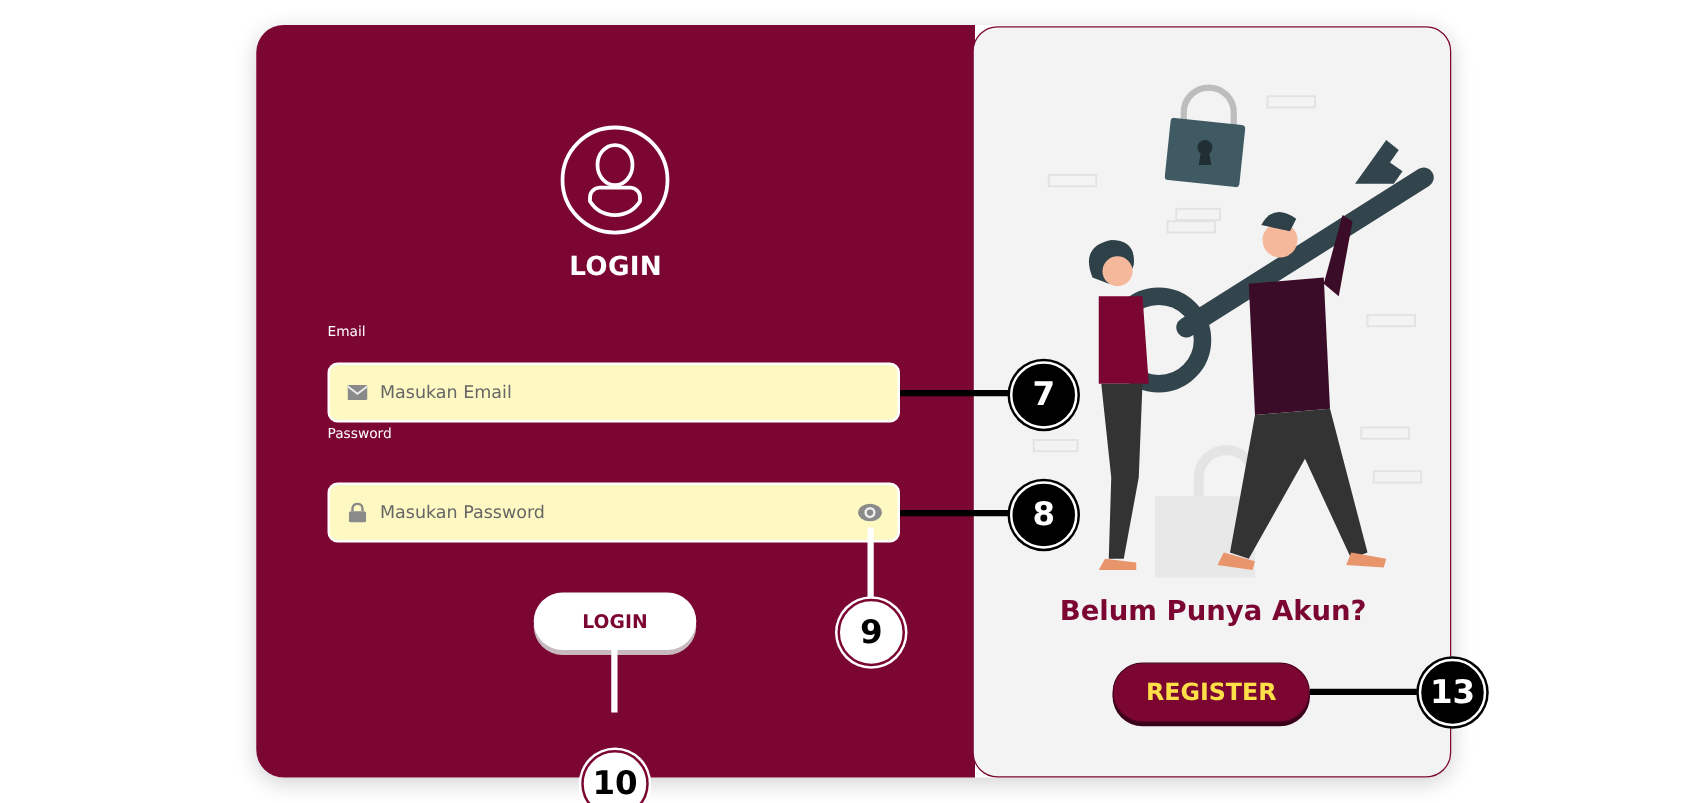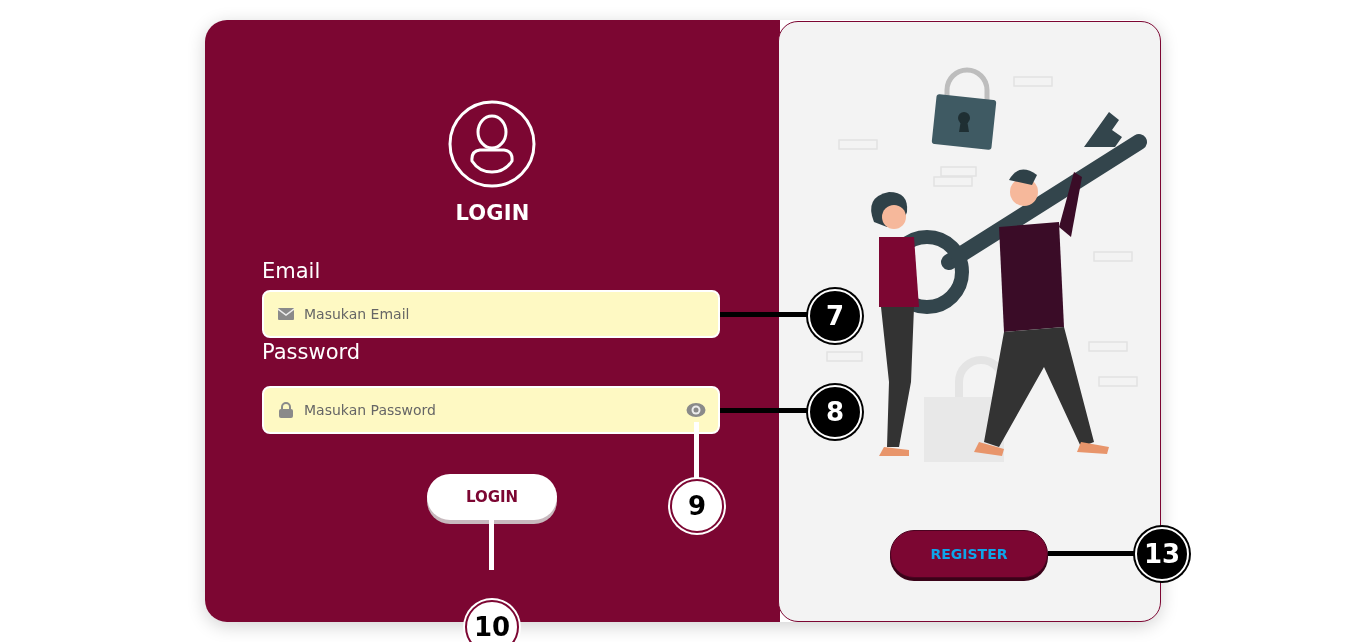--- a/index.html
+++ b/index.html
@@ -7,37 +7,37 @@
     font-family: "DejaVu Sans", "Liberation Sans", sans-serif; }
   .card { position: absolute; left: 205px; top: 20px; width: 956px; height: 602px;
     border-radius: 22px; box-shadow: 0 4px 18px rgba(0,0,0,0.18); }
   .left { position: absolute; left: 0; top: 0; width: 575px; height: 602px;
     background: #7c0632; border-radius: 22px 0 0 22px; padding-left: 28px; }
   .right { position: absolute; left: 573px; top: 1px; width: 383px; height: 601px;
     background: #f3f3f3; border: 1.5px solid #7c0632; border-radius: 20px; }
   .avatar { position: absolute; left: 242px; top: 79px; width: 90px; height: 90px; }
   .login-title { position: absolute; left: 0; width: 575px; top: 181px; text-align: center;
     color: #fff; font-weight: bold; font-size: 21px; letter-spacing: 0.2px; }
-  .label { position: absolute; left: 57px; color: #fff; font-size: 21px; }
+  .label { position: absolute; left: 57px; color: #fff; font-size: 11px; }
   .input { position: absolute; left: 57px; width: 458px; height: 48px; background: #fef9c3;
     border: 2px solid #fff; border-radius: 8px; display: flex; align-items: center; }
   .input input { border: none; background: transparent; outline: none; font-size: 14px;
     color: #555; width: 360px; margin-left: 10px; font-family: "DejaVu Sans", sans-serif; }
   .input input::placeholder { color: #666; }
   .input .ico { margin-left: 14px; width: 16px; height: 16px; display:flex; align-items:center; justify-content:center; }
   .input .eye { position: absolute; right: 12px; top: 14px; width: 20px; height: 16px; }
   .btn-login { position: absolute; left: 222px; top: 454px; width: 130px; height: 46px;
     border-radius: 23px; background: #fff; box-shadow: 0 4px 0 #c8b9be;
     color: #7c0632; font-weight: bold; font-size: 15px; border: none; cursor: pointer;
     font-family: "DejaVu Sans", sans-serif; }
   .belum { position: absolute; left: 0; width: 383px; top: 455px; text-align: center;
     color: #7c0632; font-weight: bold; font-size: 22px; }
   .btn-register { position: absolute; left: 111px; top: 508px; width: 158px; height: 48px;
     border-radius: 24px; background: #7c0632; border: 1.5px solid #4a0320;
-    box-shadow: 0 3px 0 #3a0218; color: #0ea5e9; font-weight: bold; font-size: 14px;
+    box-shadow: 0 3px 0 #3a0218; color: #fde047; font-weight: bold; font-size: 19px;
     font-family: "DejaVu Sans", sans-serif; cursor: pointer; }
   .illus { position: absolute; left: 40px; top: 30px; width: 340px; height: 420px; }
   
   .ann-line { position: absolute; background: #000; }
   .ann-line.white { background: #fff; }
   .marker { position: absolute; width: 54px; height: 54px; border-radius: 50%;
     display: flex; align-items: center; justify-content: center; font-weight: bold;
     font-size: 26px; font-family: "DejaVu Sans", sans-serif; }
   .marker.dark { background: #000; color: #fff; border: 2px solid #fff; box-shadow: 0 0 0 2px #000; }
   .marker.light { background: #fff; color: #000; border: 2px solid #7c0632; box-shadow: 0 0 0 2px #fff; }
@@ -117,20 +117,21 @@
       <path d="M65 395 L90 398 L90 404 L60 404 Z" fill="#e8956b"></path>
 
       <circle cx="205" cy="140" r="14" fill="#f6b89b"></circle>
       <path d="M190 128 q10 -18 28 -5 l-5 10 z" fill="#2f4148"></path>
       <path d="M180 175 L240 170 L245 275 L185 280 Z" fill="#3a0c27"></path>
       <path d="M240 175 L255 120 L263 125 L252 185 Z" fill="#3a0c27"></path>
       <path d="M185 280 L245 275 L275 390 L262 395 L225 315 L180 395 L165 390 Z" fill="#333"></path>
       <path d="M160 390 L185 397 L183 404 L155 400 Z" fill="#e8956b"></path>
       <path d="M262 390 L290 395 L288 402 L258 400 Z" fill="#e8956b"></path>
     </svg>
+    <div class="belum">Belum Punya Akun?</div>
     <button class="btn-register">REGISTER</button>
   </div>
 </div>
 
 <div class="ann-line" style="left:720px; top:312px; width:92px; height:5px;"></div>
 <div class="marker dark" style="left:808px; top:289px;">7</div>
 
 <div class="ann-line" style="left:720px; top:408px; width:92px; height:5px;"></div>
 <div class="marker dark" style="left:808px; top:385px;">8</div>
 

